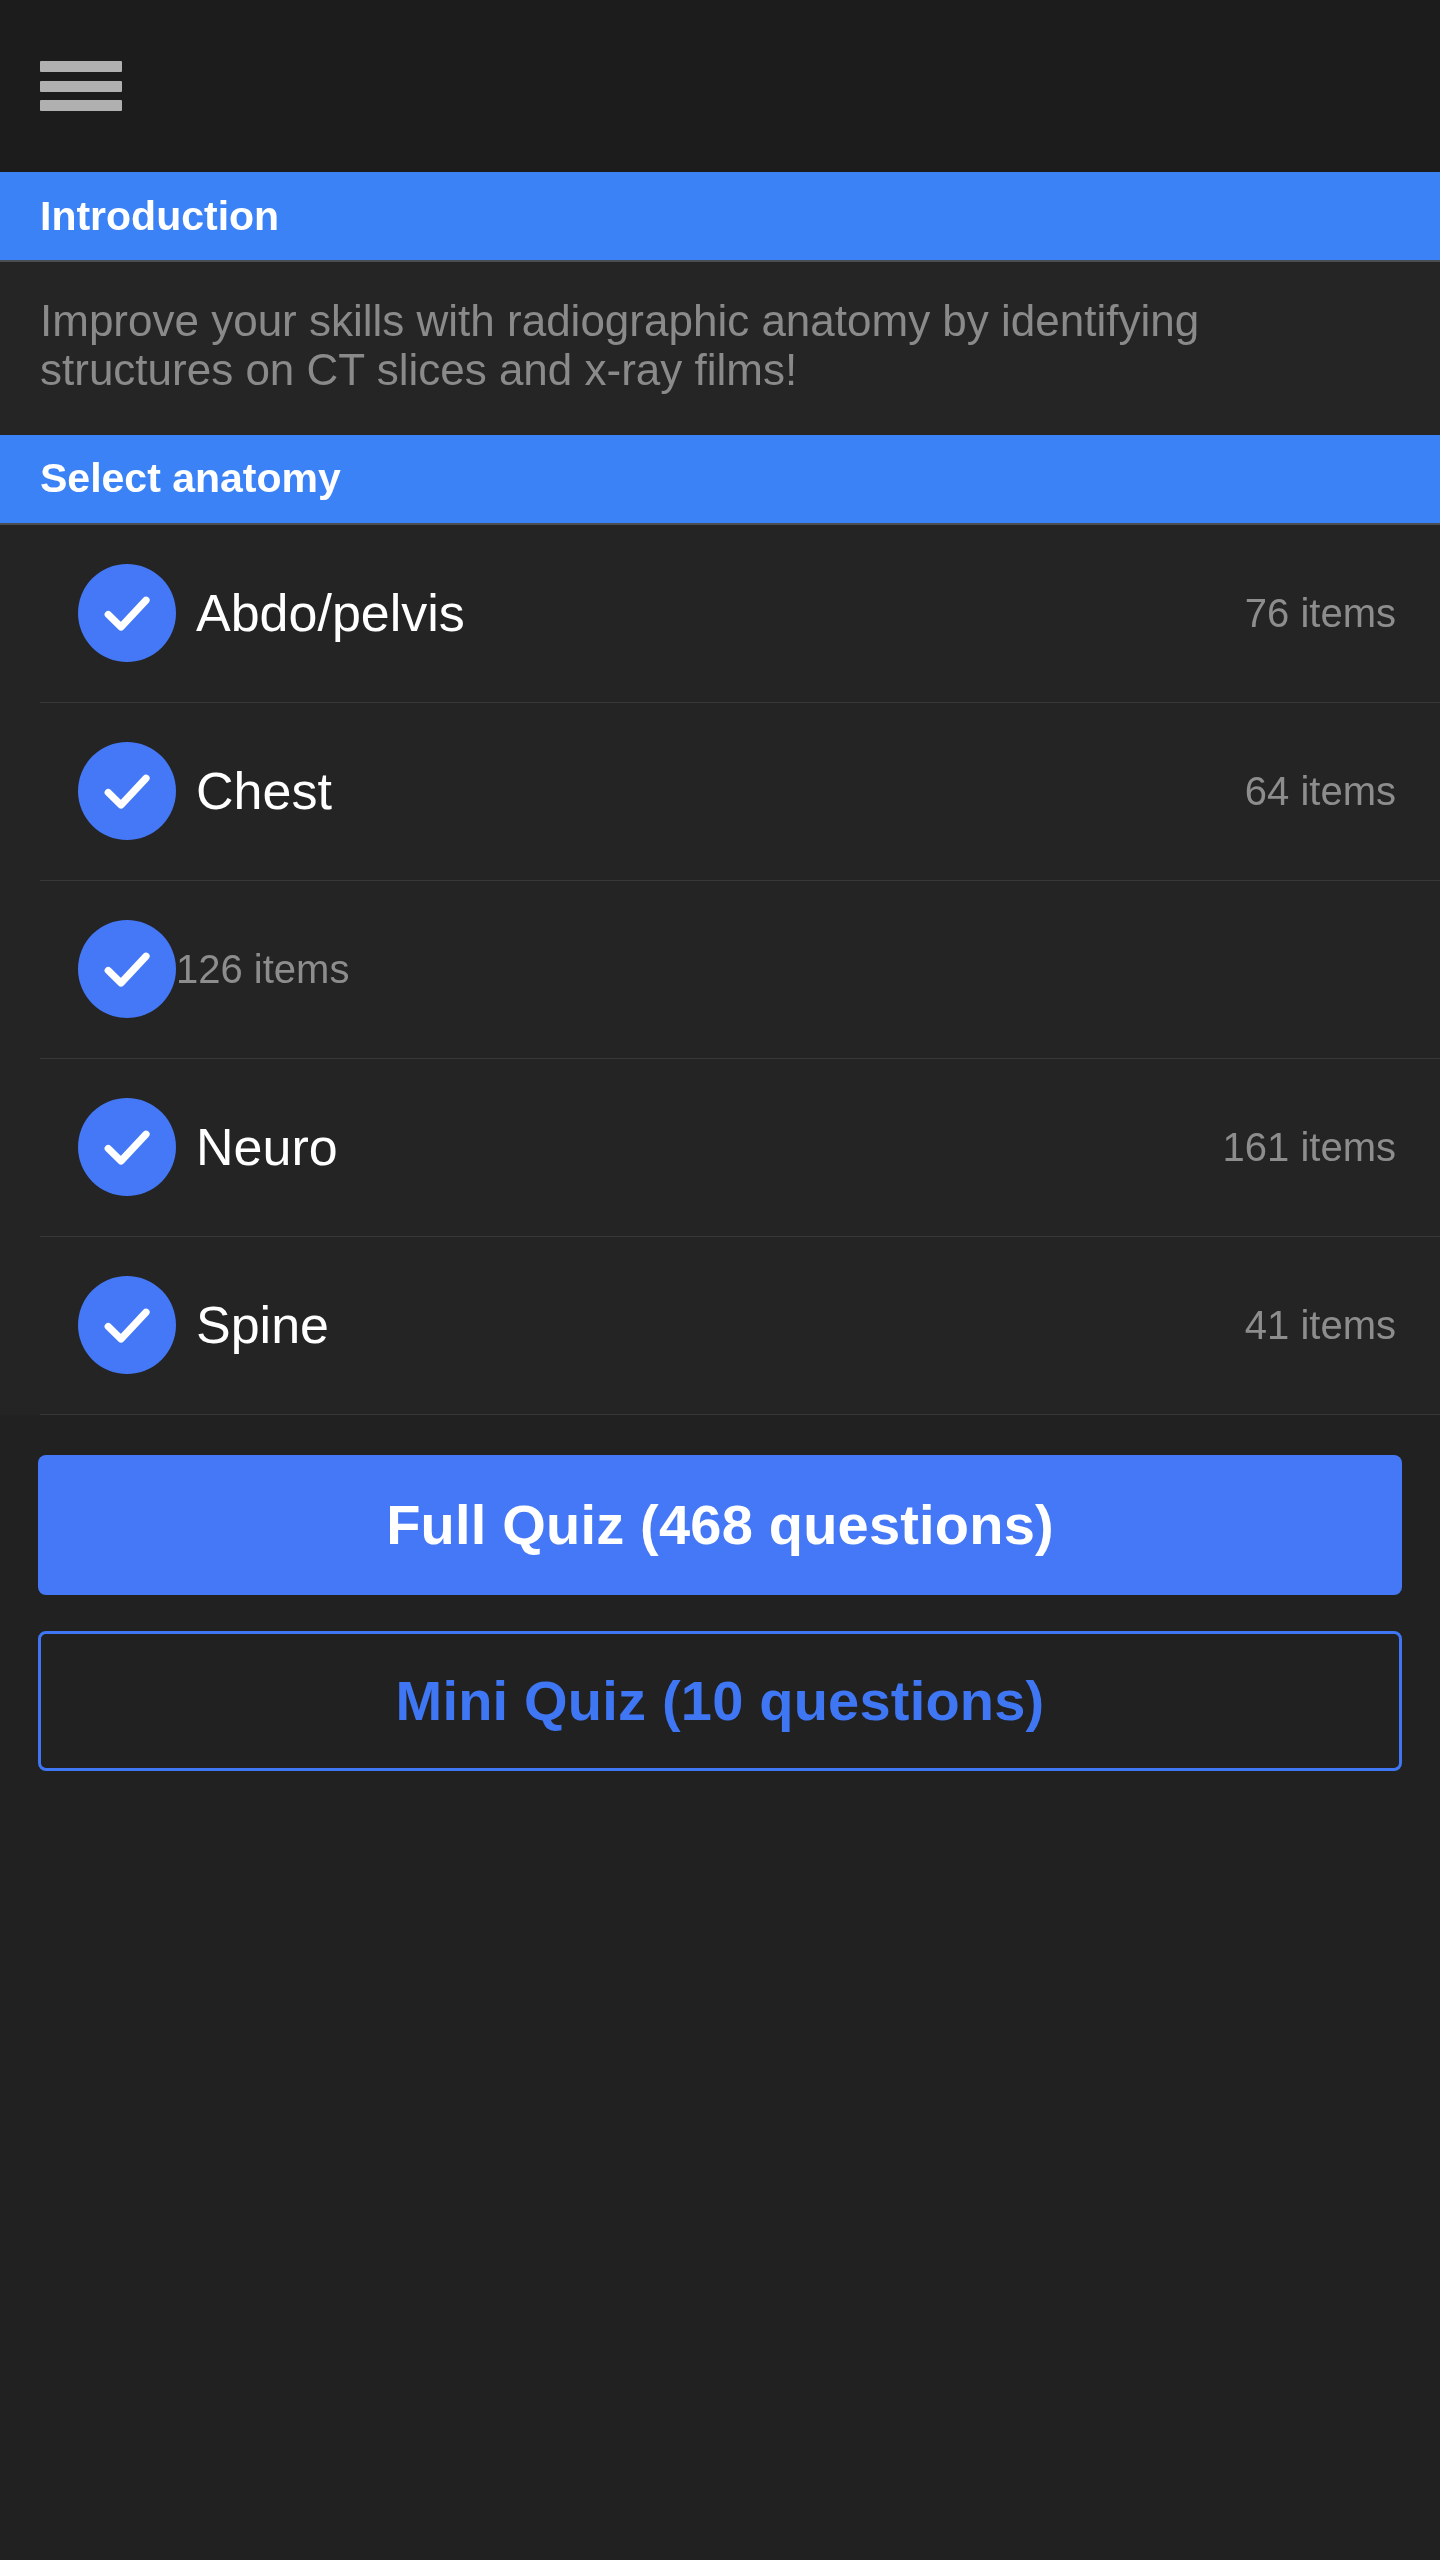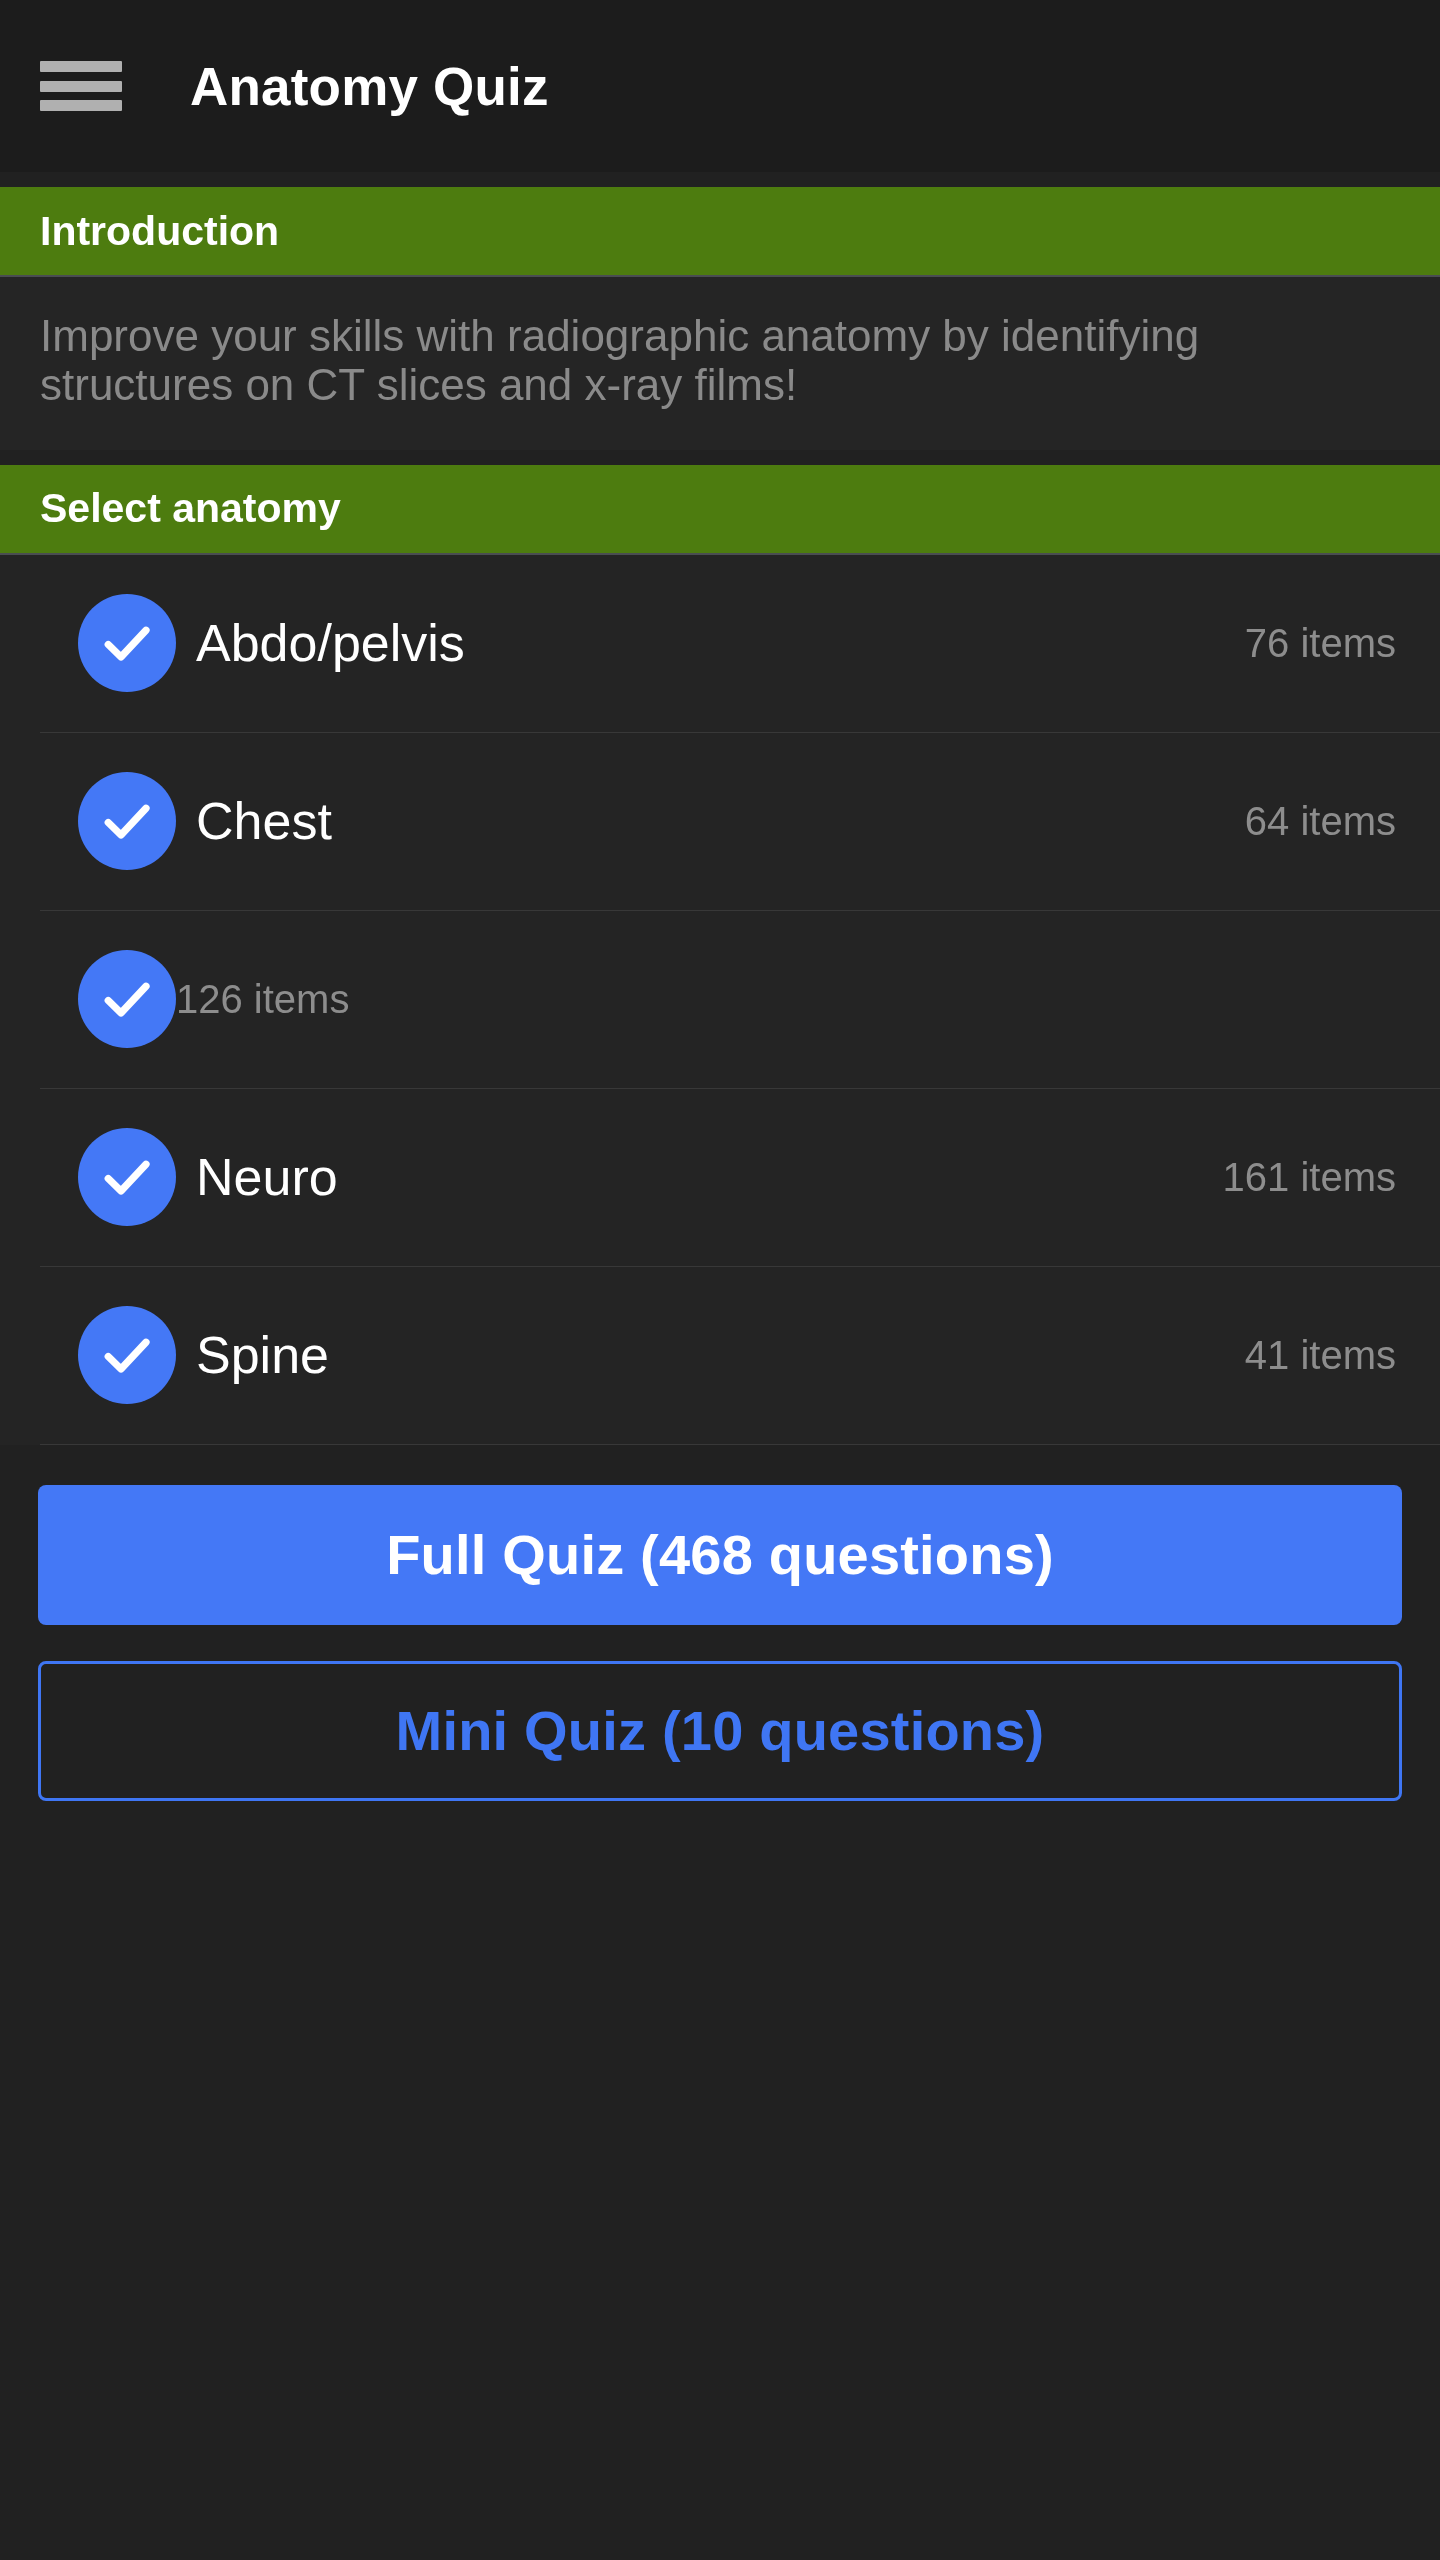--- a/index.html
+++ b/index.html
@@ -54,27 +54,26 @@
     margin-left: 68px;
     color: #ffffff;
     font-size: 53px;
     font-weight: bold;
     letter-spacing: 0.2px;
     line-height: 1;
   }
 
   
   .section-header {
-    background: #4d7c0f;
+    background: #3b82f6;
     height: 90px;
     display: flex;
     align-items: center;
     padding-left: 40px;
     border-bottom: 2px solid #4a4d51;
-    margin-top: 15px;
   }
   .section-header .label {
     color: #ffffff;
     font-size: 41px;
     font-weight: bold;
     line-height: 1;
   }
 
   
   .intro-body {
@@ -177,21 +176,20 @@
 <body>
 
 <div id="app">
 
   <div class="appbar">
     <div class="hamburger">
       <span></span>
       <span></span>
       <span></span>
     </div>
-    <div class="appbar-title">Anatomy Quiz</div>
   </div>
 
   <div class="section-header">
     <div class="label">Introduction</div>
   </div>
 
   <div class="intro-body">
     <div class="intro-text">Improve your skills with radiographic anatomy by identifying structures on CT slices and x-ray films!</div>
   </div>
 

